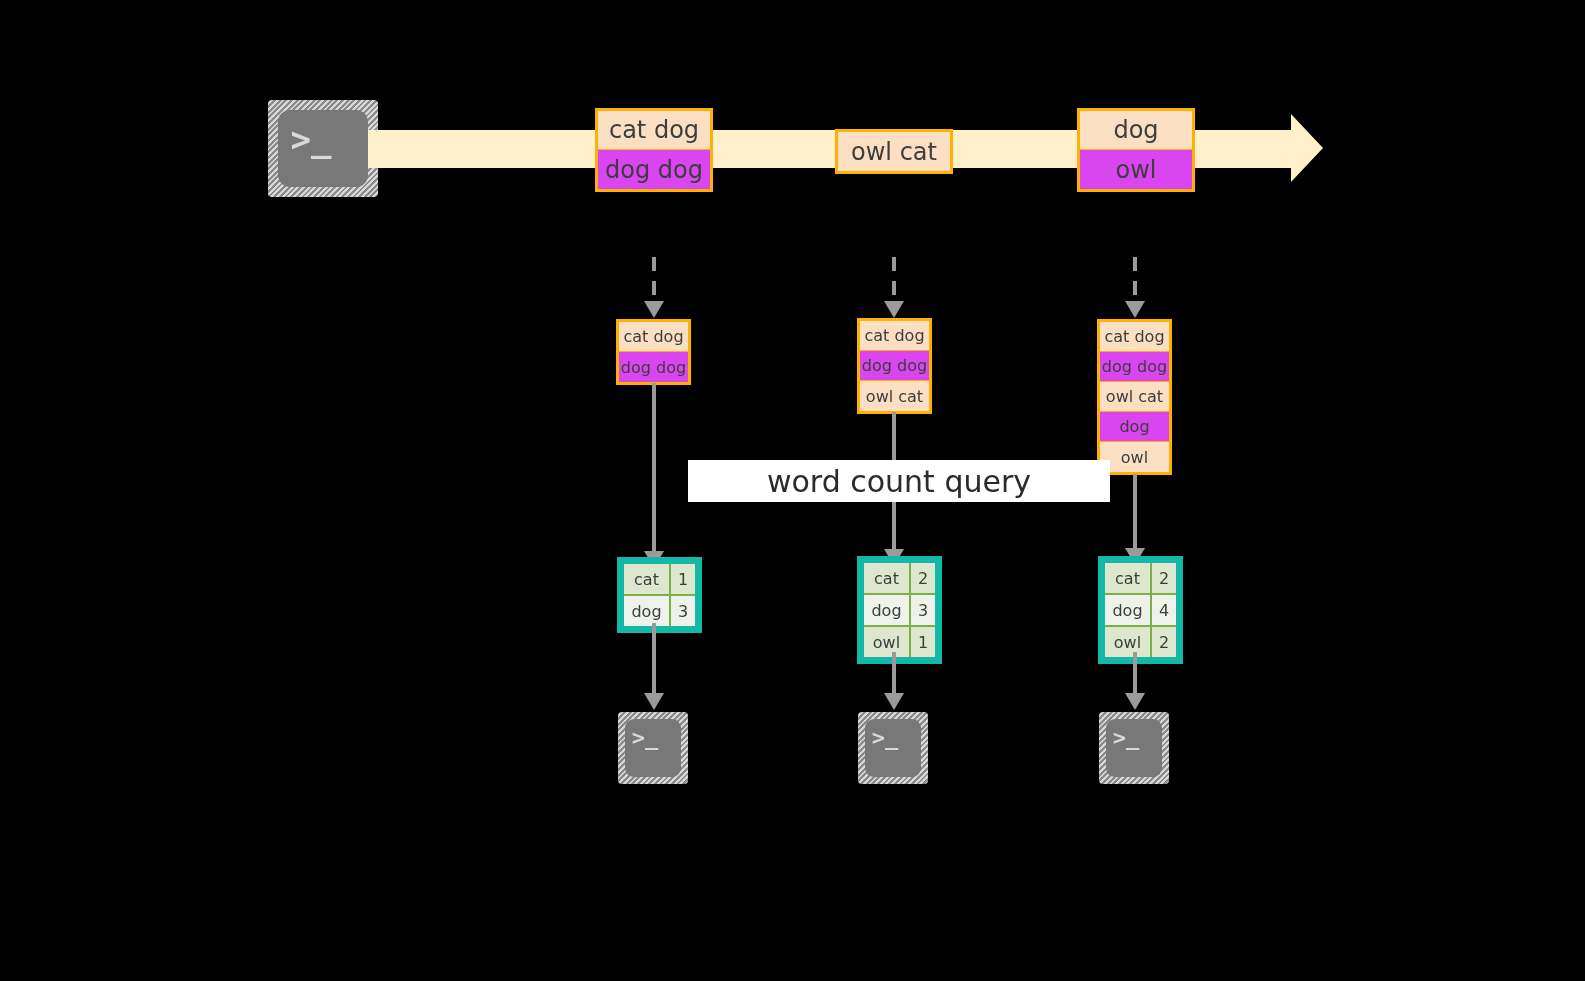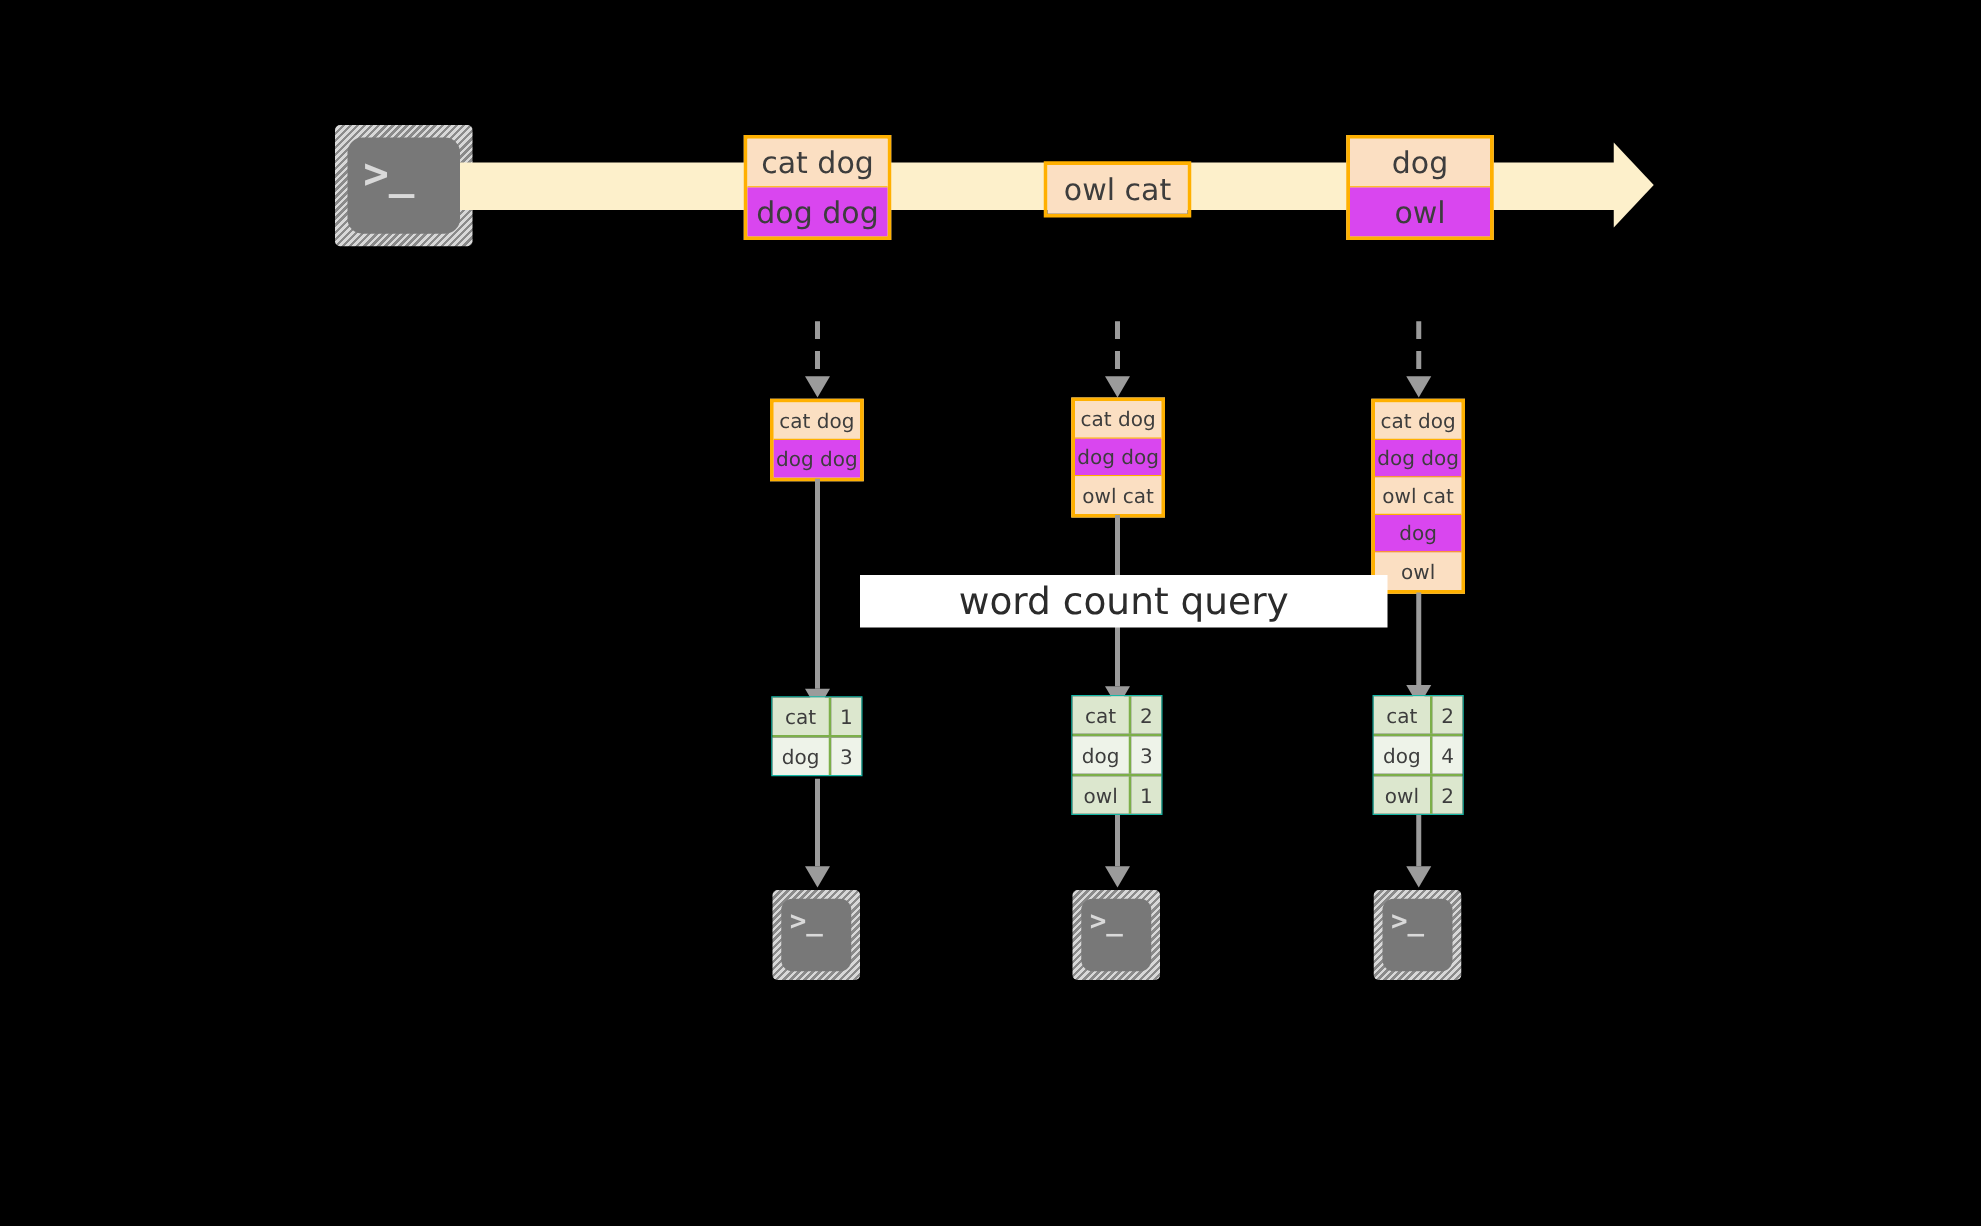--- a/index.html
+++ b/index.html
@@ -78,21 +78,21 @@
 
   .rec.top{font-size:24px;}
   .rec.top .cell{height:39px;}
   .rec.mini{font-size:16px;}
   .rec.mini .cell{height:30px;}
 
   
   .res{
     position:absolute;
     box-sizing:border-box;
-    border:1px solid #14b8a6;
+    border:7px solid #14b8a6;
     display:flex;flex-direction:column;
     font-size:16px;
   }
   .res .row{
     display:flex;
     height:30px;
     border-bottom:2px solid #7CAF49;
   }
   .res .row:last-child{border-bottom:none;}
   .res .k,.res .v{

